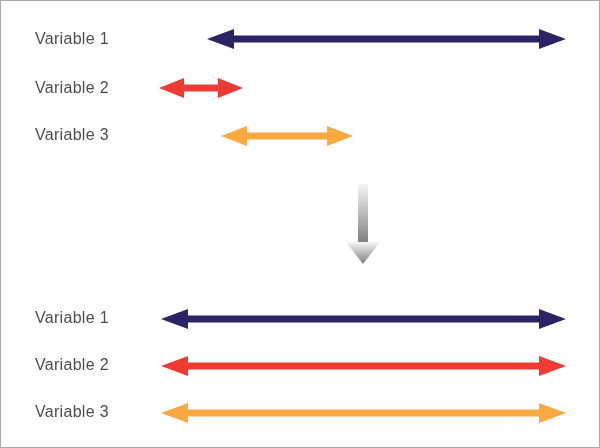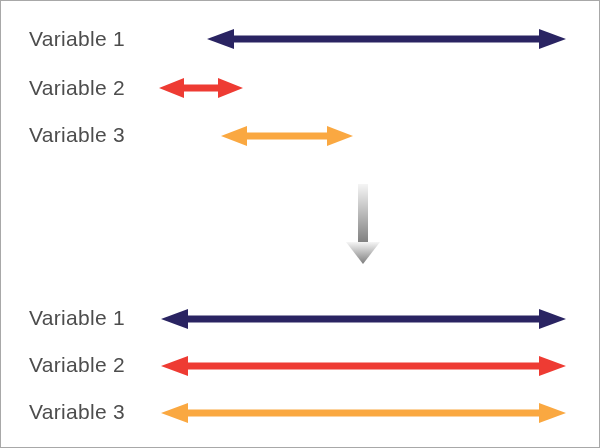--- a/index.html
+++ b/index.html
@@ -8,24 +8,24 @@
     width: 600px;
     height: 448px;
     box-sizing: border-box;
     border: 1px solid var(--border, #a8a8a8);
     background: #ffffff;
     overflow: hidden;
     font-family: "Liberation Sans", sans-serif;
   }
   .var-label {
     position: absolute;
-    left: 28px;
+    left: 34px;
     height: 22px;
     line-height: 22px;
-    font-size: 21px;
+    font-size: 16px;
     letter-spacing: 0.3px;
     color: var(--label-text, #4d4d4d);
     white-space: nowrap;
   }
   .arrow-svg { position: absolute; display: block; }
   .shaft-navy, .head-navy { stroke: var(--navy); fill: var(--navy); }
   .shaft-red, .head-red { stroke: var(--red); fill: var(--red); }
   .shaft-orange, .head-orange { stroke: var(--orange); fill: var(--orange); }
   .head { stroke: none; }
   #grayGrad stop.g1 { stop-color: var(--gray-arrow-start, #f5f5f5); }

